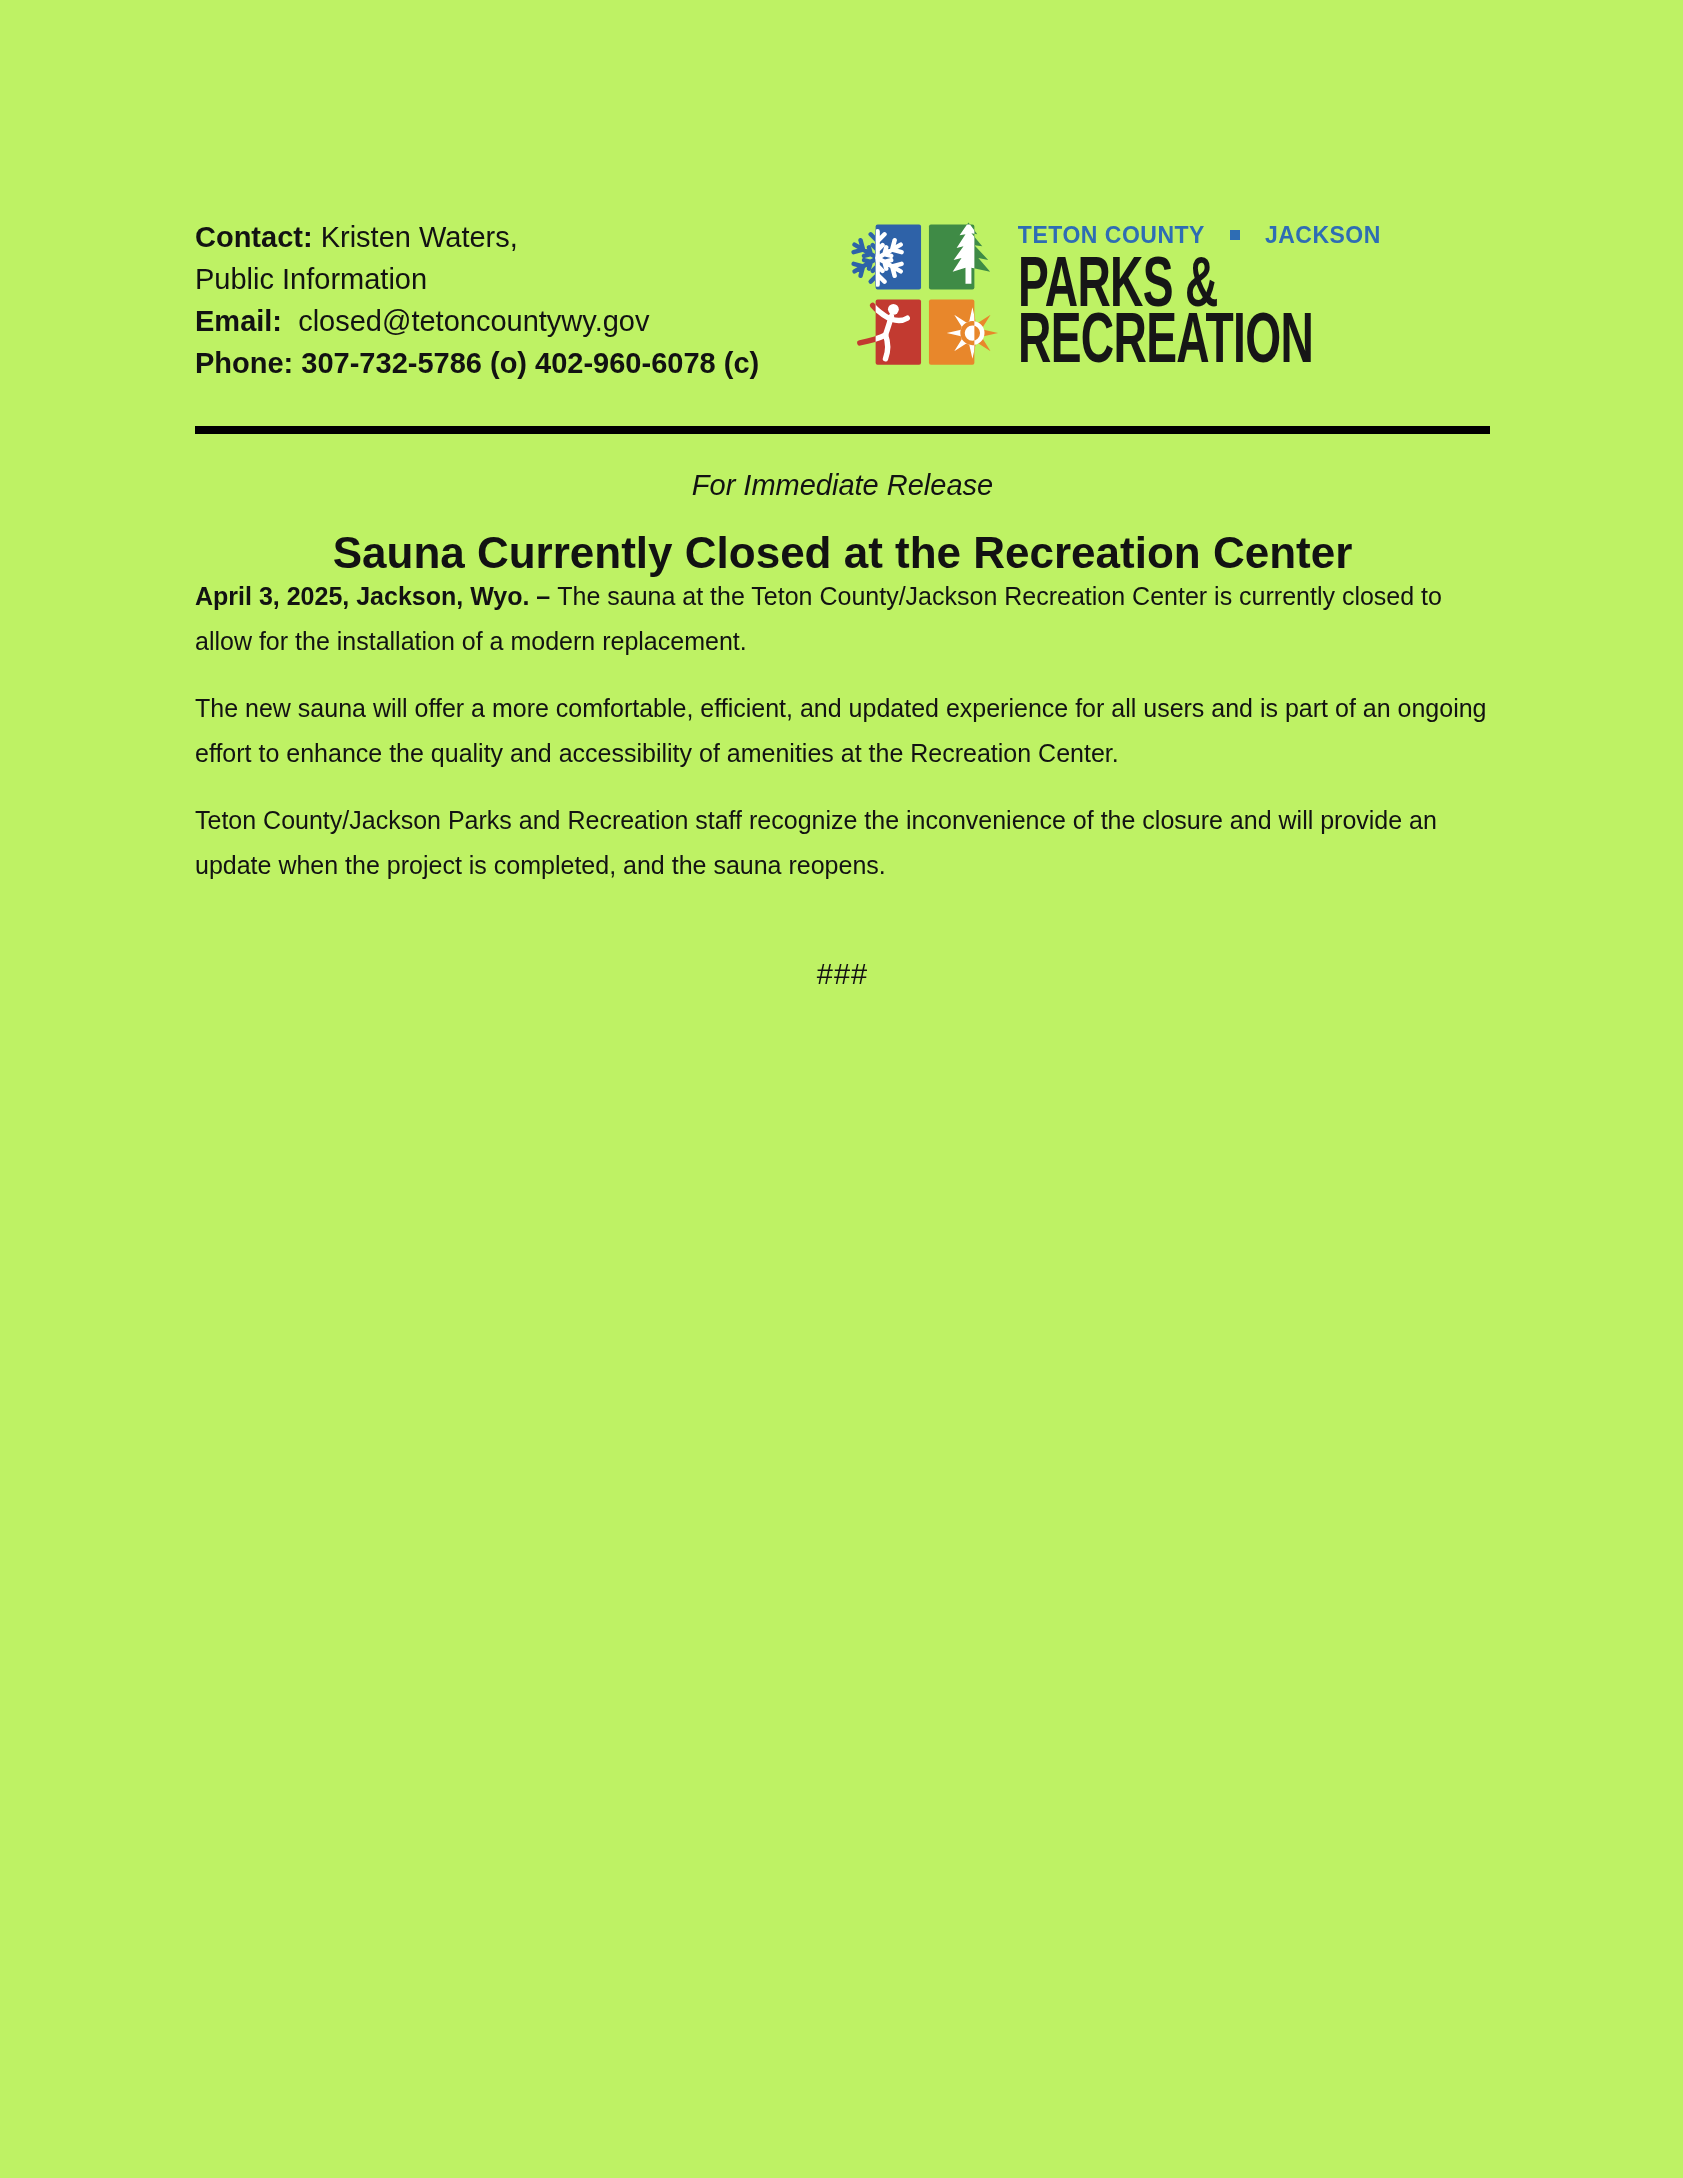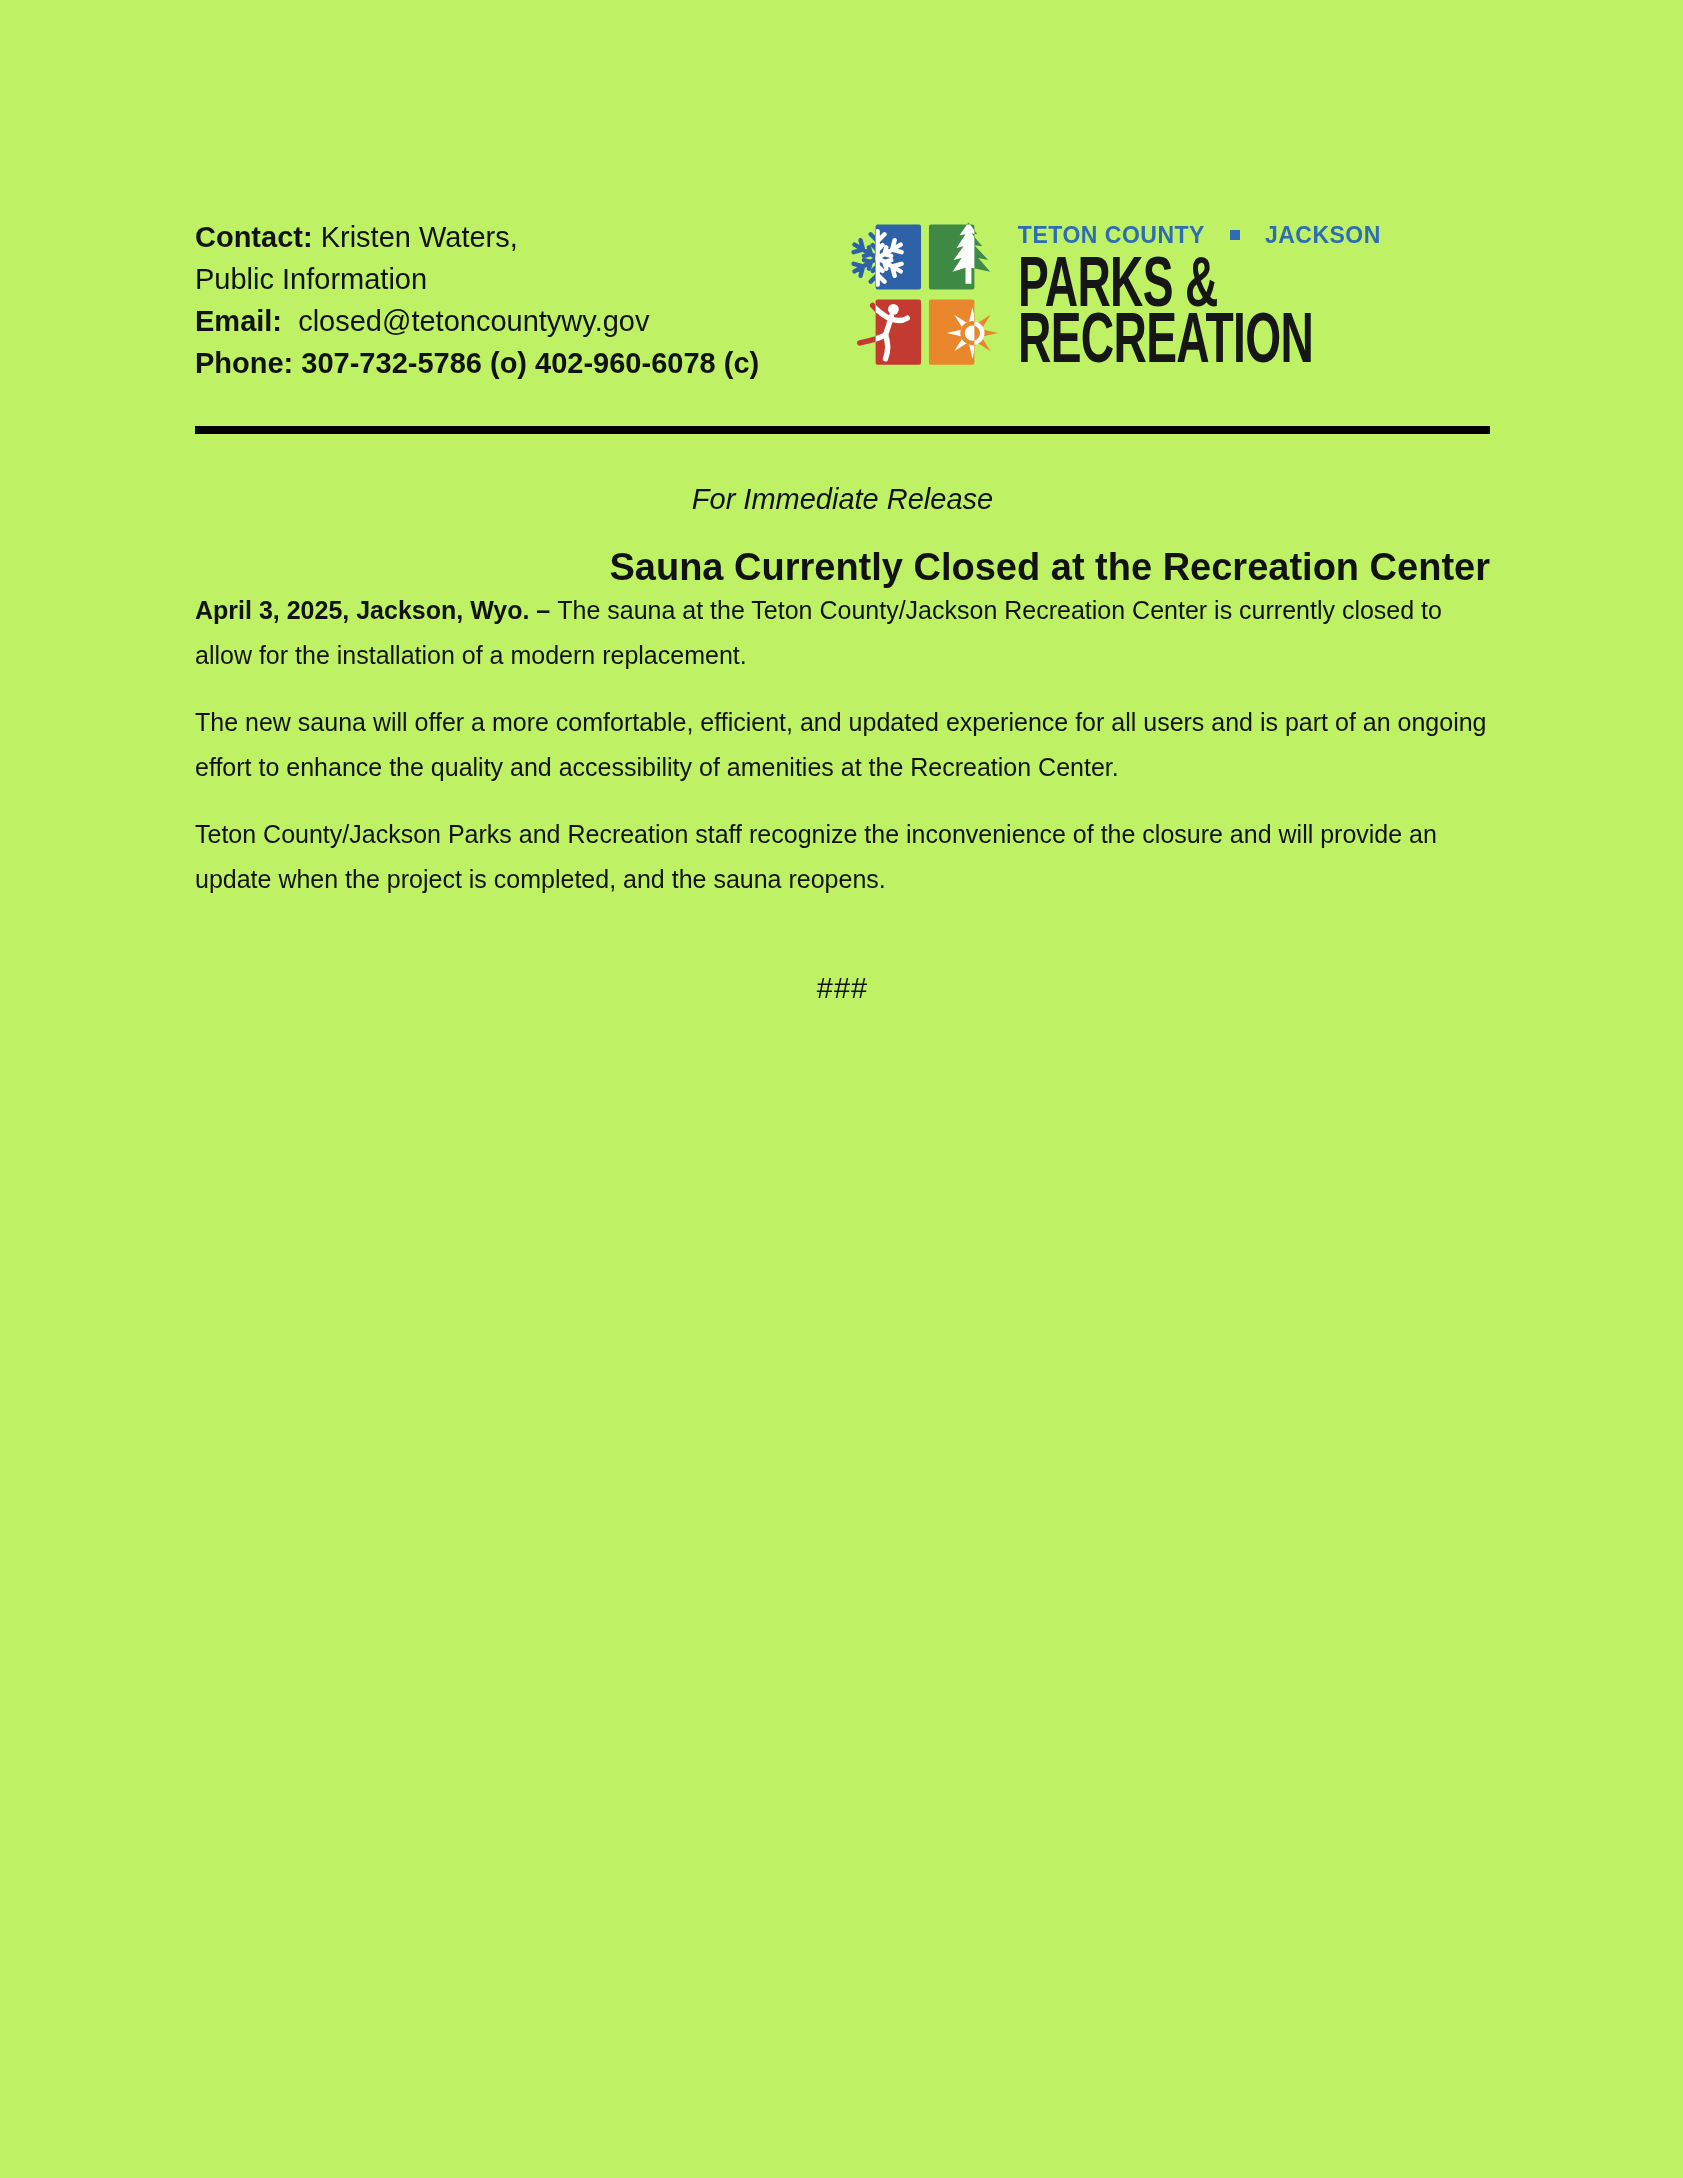--- a/index.html
+++ b/index.html
@@ -30,22 +30,22 @@
   .logo{display:flex;gap:14px;align-items:flex-start;margin-top:6px;margin-right:18px}
   .logo-text{padding-top:0}
   .logo-tagline{display:flex;align-items:center;gap:25px;color:var(--logo-tagline);
     font-weight:bold;font-size:23px;line-height:26px;letter-spacing:0.5px;white-space:nowrap}
   .tagline-sep{width:10px;height:10px;background:var(--logo-tagline);flex:0 0 auto}
   .logo-big{font-weight:bold;color:var(--logo-black);font-size:71px;line-height:56px;
     letter-spacing:-1px;transform:scaleX(0.65);transform-origin:left top;margin-top:6px;white-space:nowrap}
   
   .rule{height:8px;background:#000;border:none;margin-top:42px;width:100%}
   
-  .release-line{margin-top:50px;text-align:center;font-style:italic;font-size:29px;line-height:30px}
-  .headline{margin-top:32px;text-align:right;font-weight:bold;font-size:38px;line-height:42px;color:var(--ink)}
+  .release-line{margin-top:36px;text-align:center;font-style:italic;font-size:29px;line-height:30px}
+  .headline{margin-top:32px;text-align:center;font-weight:bold;font-size:44px;line-height:42px;color:var(--ink)}
   
   .body-copy{font-size:25px;line-height:45px;color:var(--ink)}
   .body-copy .para{margin-bottom:22px}
   .run-link{color:var(--link);text-decoration:underline;text-underline-offset:5px;text-decoration-thickness:2px;cursor:pointer}
   .end-mark{margin-top:71px;text-align:center;font-size:29px;line-height:30px;letter-spacing:1px}
 </style>
 </head>
 <body>
 
 <div class="page">

